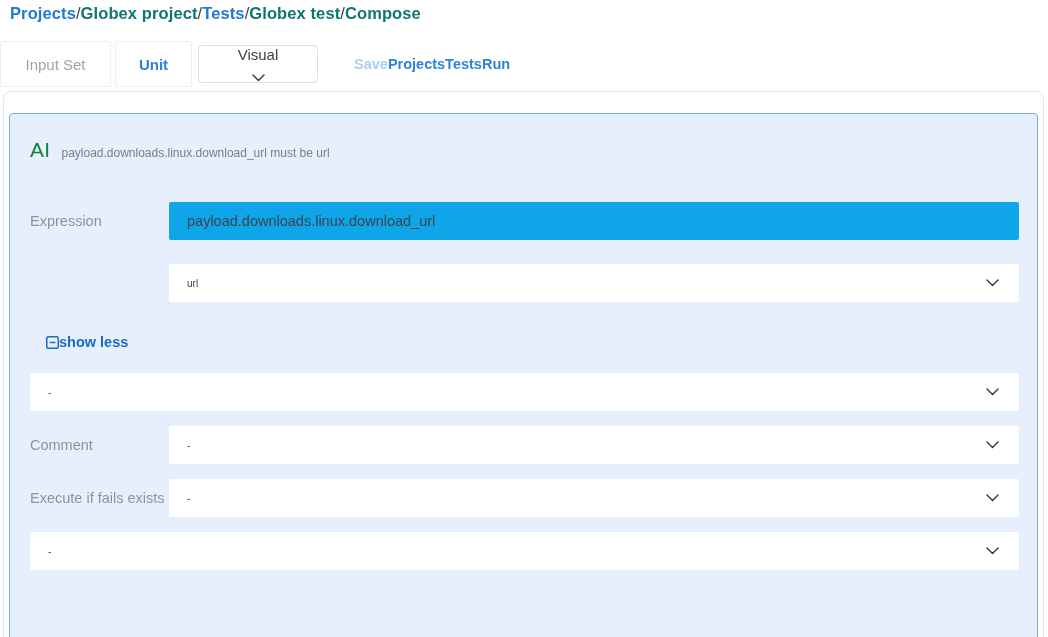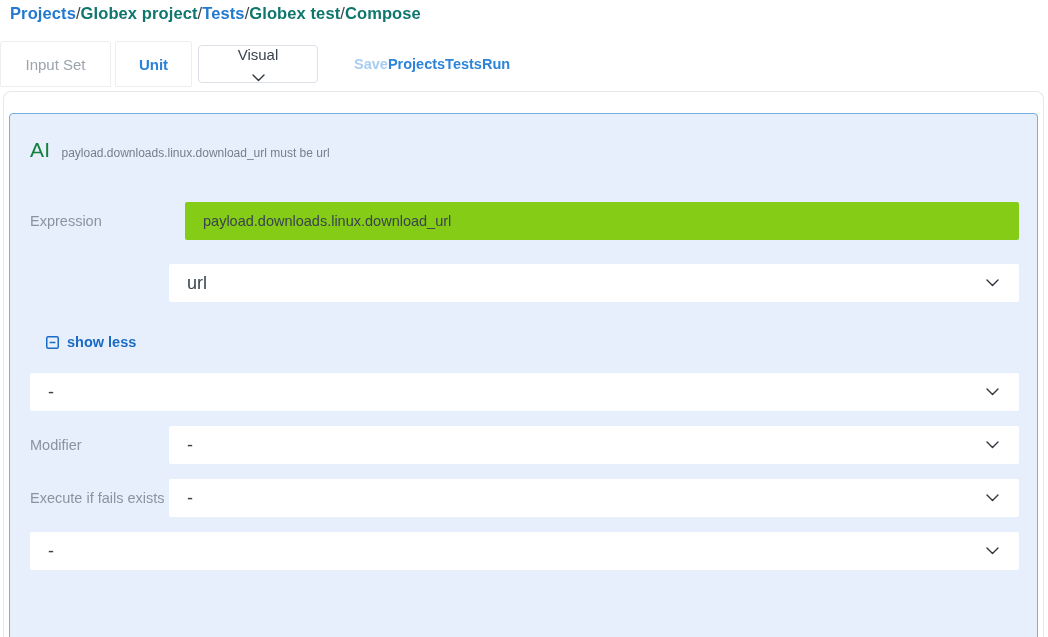--- a/index.html
+++ b/index.html
@@ -52,28 +52,28 @@
   .ai-badge { color:#15803d; font-size:21px; font-weight:400; letter-spacing:.3px; }
   .panel-title { color:#76808d; font-size:12px; }
   
   .row { display:flex; align-items:flex-start; }
   .row + .row { margin-top:15px; }
   .row-label {
     width:139px; flex:0 0 139px; padding-top:9px;
     font-size:14.5px; line-height:21px; color:#8b949e;
   }
   .field-input {
-    flex:1; height:38px; background:#84cc16; border:none; border-radius:2px;
+    flex:1; height:38px; background:#0ea5e9; border:none; border-radius:2px;
     font-family:"Liberation Sans", sans-serif; font-size:14.5px; color:#3b434d;
     padding:0 18px; outline:none;
   }
-  .field-select { flex:1; height:38px; border:none; border-radius:2px; padding:0 20px 0 18px; font-size:18px; }
-  .mb24 { margin-bottom:24px;gap:16px; }
+  .field-select { flex:1; height:38px; border:none; border-radius:2px; padding:0 20px 0 18px; font-size:10px; }
+  .mb24 { margin-bottom:24px; }
   .show-less {
-    display:inline-flex; align-items:center; gap:8px;
+    display:inline-flex; align-items:center; 
     margin:32px 0 23px 0; cursor:pointer;
     color:#1a6bc4; font-size:14.5px; font-weight:700;padding-left:16px;
   }
   .chev { flex:0 0 auto; }
 </style>
 </head>
 <body>
 
 <nav class="breadcrumb">
   <a class="bc-link">Projects</a>
@@ -139,21 +139,21 @@
     <div class="row">
       <div class="select-box field-select">
         <span>-</span>
         <svg class="chev" width="13" height="8" viewBox="0 0 13 8">
             <path d="M1 1l5.5 5.5L12 1" fill="none" stroke="#2f353c" stroke-width="1.4" stroke-linecap="round" stroke-linejoin="round"></path>
           </svg>
       </div>
     </div>
 
     <div class="row">
-      <div class="row-label">Modifier</div>
+      <div class="row-label">Comment</div>
       <div class="select-box field-select">
         <span>-</span>
         <svg class="chev" width="13" height="8" viewBox="0 0 13 8">
             <path d="M1 1l5.5 5.5L12 1" fill="none" stroke="#2f353c" stroke-width="1.4" stroke-linecap="round" stroke-linejoin="round"></path>
           </svg>
       </div>
     </div>
 
     <div class="row">
       <div class="row-label">Execute if fails exists</div>

